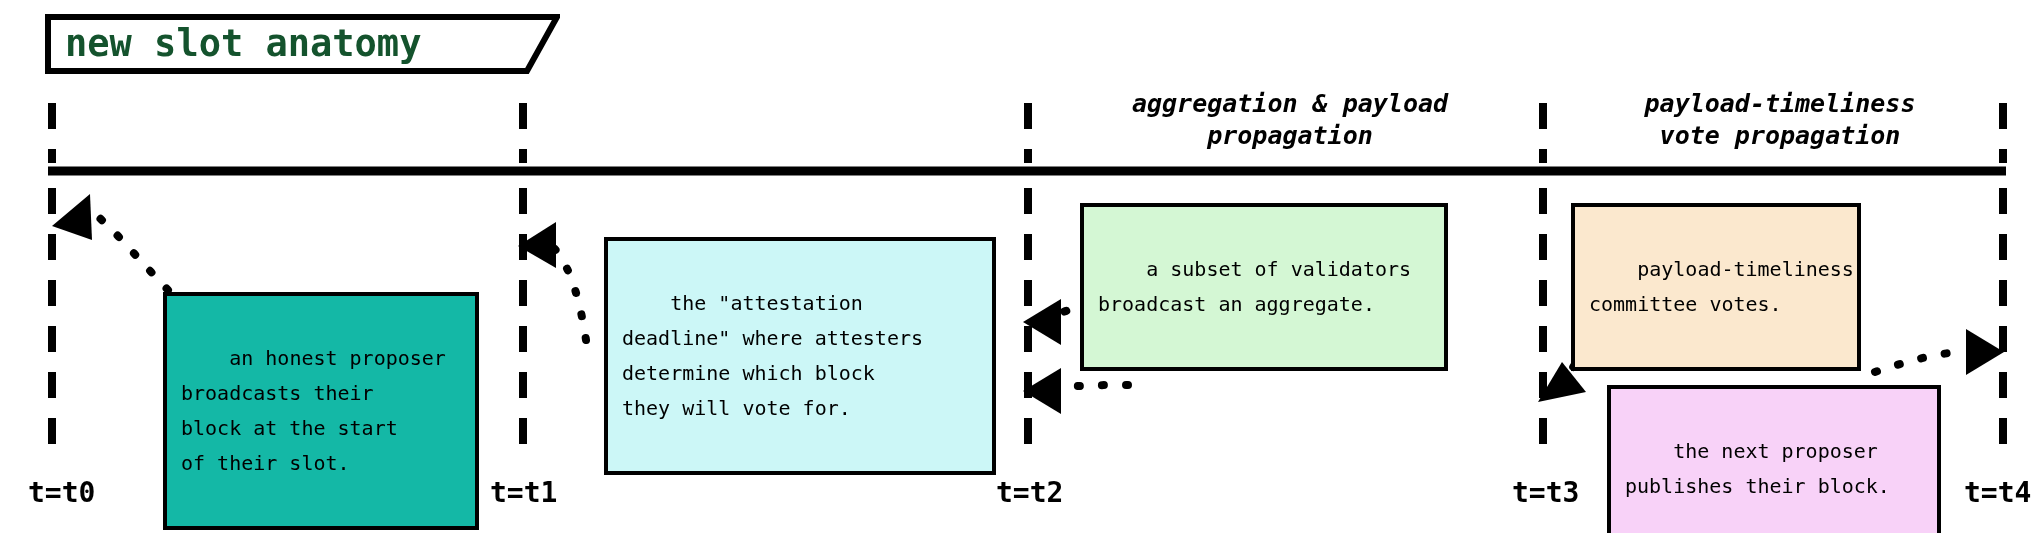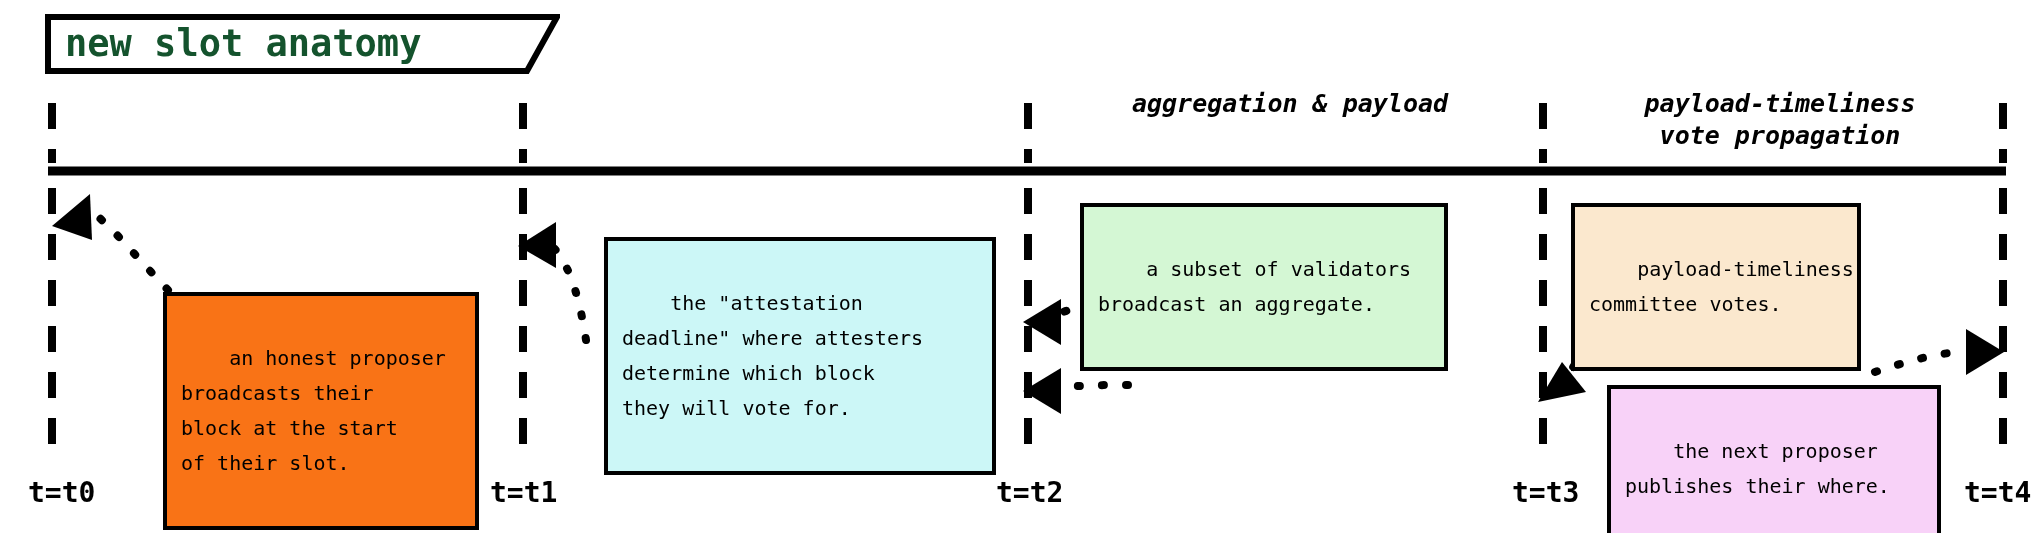--- a/index.html
+++ b/index.html
@@ -50,20 +50,21 @@
     <svg id="title-shape" viewBox="0 0 515 60">
       <polygon points="3,3 512,3 482,57 3,57" fill="#ffffff" stroke="#000000" stroke-width="6"></polygon>
     </svg>
     <div id="title-text">new slot anatomy</div>
   </div>
 
 
 
   <div class="phase-head" style="left:1040px;top:88px;width:500px;">
     <div>aggregation &amp; payload</div>
+    <div>propagation</div>
   </div>
 
   <div class="phase-head" style="left:1555px;top:88px;width:450px;">
     <div>payload-timeliness</div>
     <div>vote propagation</div>
   </div>
 
   <svg style="position:absolute;left:0;top:0;width:2038px;height:533px;" viewBox="0 0 2038 533">
 
     <line x1="48" y1="171" x2="2006" y2="171" stroke="#000" stroke-width="9"></line>
@@ -97,21 +98,21 @@
     <path d="M1128,385 C 1100,385 1070,385 1048,390" fill="none" stroke="#000" stroke-width="8" stroke-linecap="round" stroke-dasharray="2,22"></path>
     <polygon points="1023,391 1061,368 1061,414" fill="#000"></polygon>
 
     <path d="M1618,308 C 1600,330 1580,355 1565,380" fill="none" stroke="#000" stroke-width="8" stroke-linecap="round" stroke-dasharray="2,22"></path>
     <polygon points="1538,402 1562,362 1586,392" fill="#000"></polygon>
 
     <path d="M1875,372 C 1910,360 1940,353 1960,352" fill="none" stroke="#000" stroke-width="8" stroke-linecap="round" stroke-dasharray="2,22"></path>
     <polygon points="2004,352 1966,329 1966,375" fill="#000"></polygon>
   </svg>
 
-  <div class="callout" style="left: 163px; top: 292px; width: 316px; background: #f97316;">
+  <div class="callout" style="left: 163px; top: 292px; width: 316px; background: #14b8a6;">
     <span>an honest proposer
 broadcasts their
 block at the start
 of their slot.</span>
   </div>
 
   <div class="callout" style="left: 604px; top: 237px; width: 392px; background: rgb(204, 247, 247);">
     <span>the "attestation
 deadline" where attesters
 determine which block
@@ -124,21 +125,21 @@
   </div>
 
 
   <div class="callout" style="left: 1571px; top: 203px; width: 290px; background: rgb(251, 232, 206);">
     <span>payload-timeliness
 committee votes.</span>
   </div>
 
   <div class="callout" style="left: 1607px; top: 385px; width: 334px; background: rgb(248, 210, 248);">
     <span>the next proposer
-publishes their where.</span>
+publishes their block.</span>
   </div>
 
   <div class="tick-label" style="left:28px;top:478px;">t=t0</div>
   <div class="tick-label" style="left:490px;top:478px;">t=t1</div>
   <div class="tick-label" style="left:996px;top:478px;">t=t2</div>
   <div class="tick-label" style="left:1512px;top:478px;">t=t3</div>
   <div class="tick-label" style="left:1964px;top:478px;">t=t4</div>
 
 </div>
 

